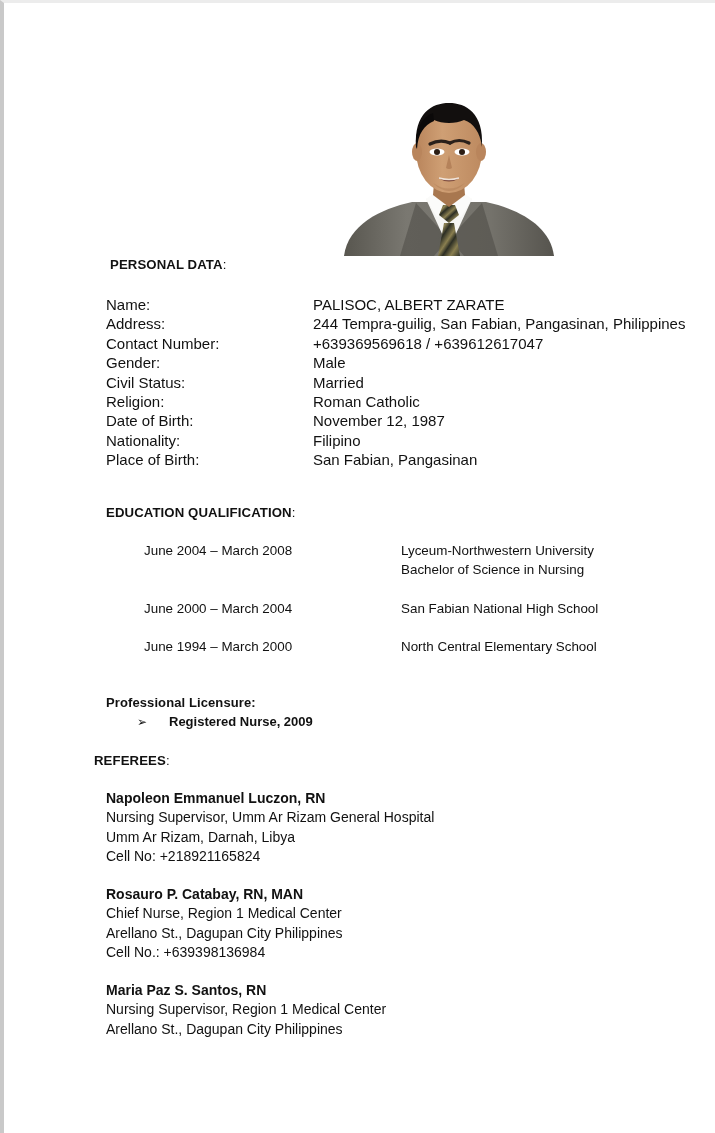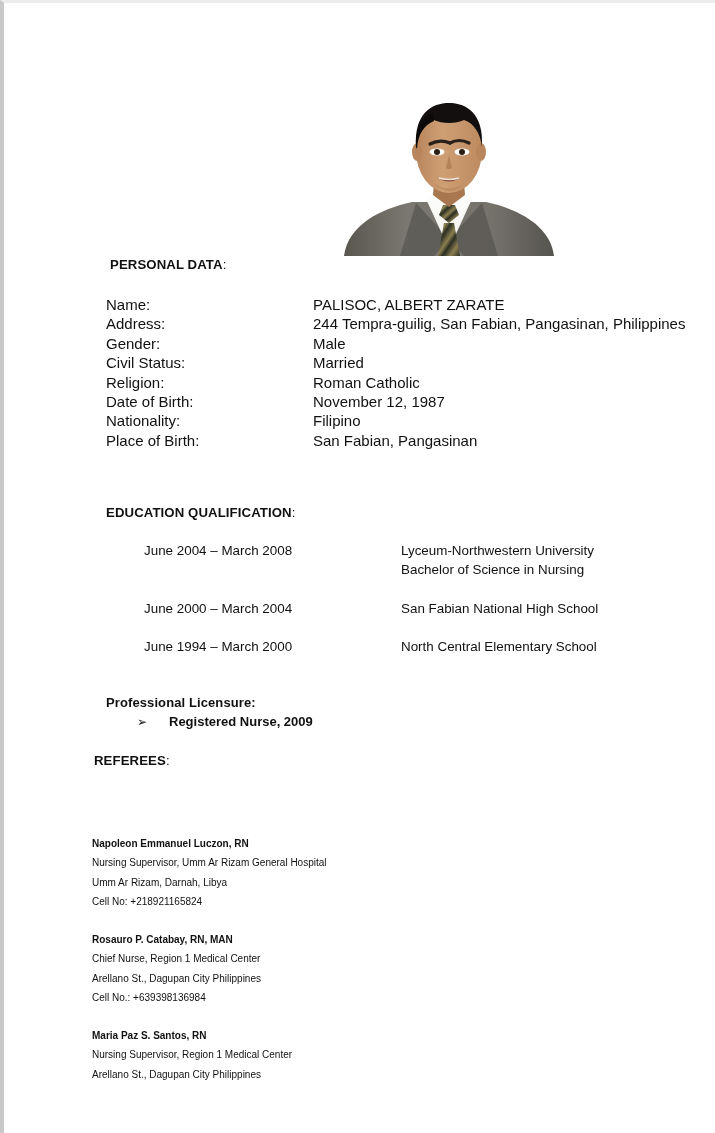--- a/index.html
+++ b/index.html
@@ -93,25 +93,24 @@
   #licensure-item .bullet {
     display: inline-block;
     width: 32px;
     font-weight: normal;
     font-size: 12px;
   }
 
   
   .referee {
     position: absolute;
-    left: 88px;
-    font-size: 10px;
+    left: 102px;
+    font-size: 14px;
     line-height: 19.4px;
     white-space: nowrap;
-    margin-top: 45px;
   }
   .referee .nm { font-weight: bold; display: block; }
   .referee span { display: block; }
   #referee-0 { top: 786px; }
   #referee-1 { top: 882px; }
   #referee-2 { top: 978px; }
 </style>
 </head>
 <body>
 
@@ -196,20 +195,24 @@
     <tbody>
       <tr>
         <td class="k">Name:</td>
         <td class="v">PALISOC, ALBERT ZARATE</td>
       </tr>
       <tr>
         <td class="k">Address:</td>
         <td class="v">244 Tempra-guilig, San Fabian, Pangasinan, Philippines</td>
       </tr>
       <tr>
+        <td class="k">Contact Number:</td>
+        <td class="v">+639369569618 / +639612617047</td>
+      </tr>
+      <tr>
         <td class="k">Gender:</td>
         <td class="v">Male</td>
       </tr>
       <tr>
         <td class="k">Civil Status:</td>
         <td class="v">Married</td>
       </tr>
       <tr>
         <td class="k">Religion:</td>
         <td class="v">Roman Catholic</td>

